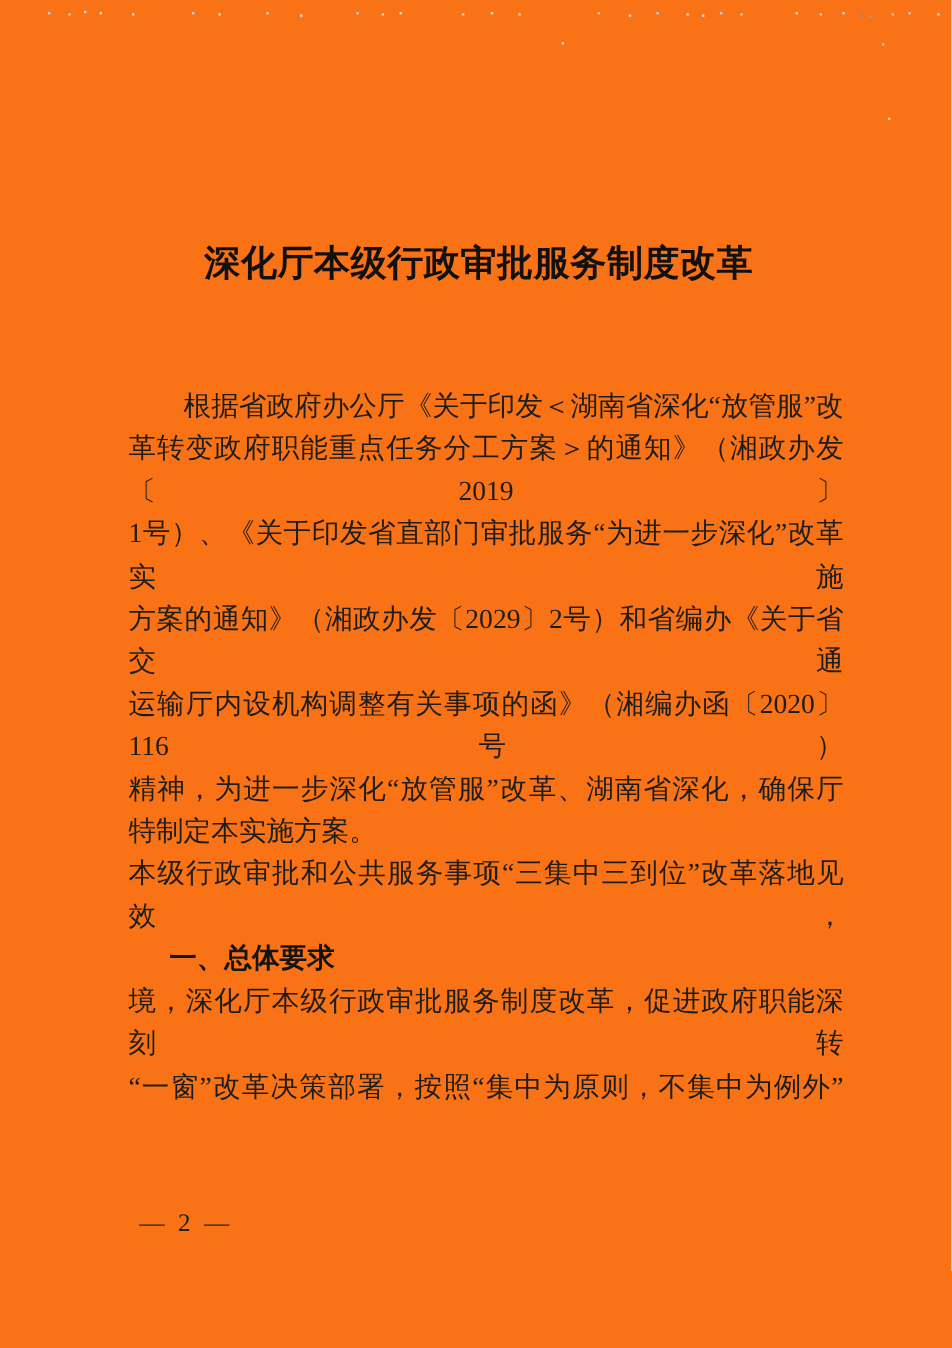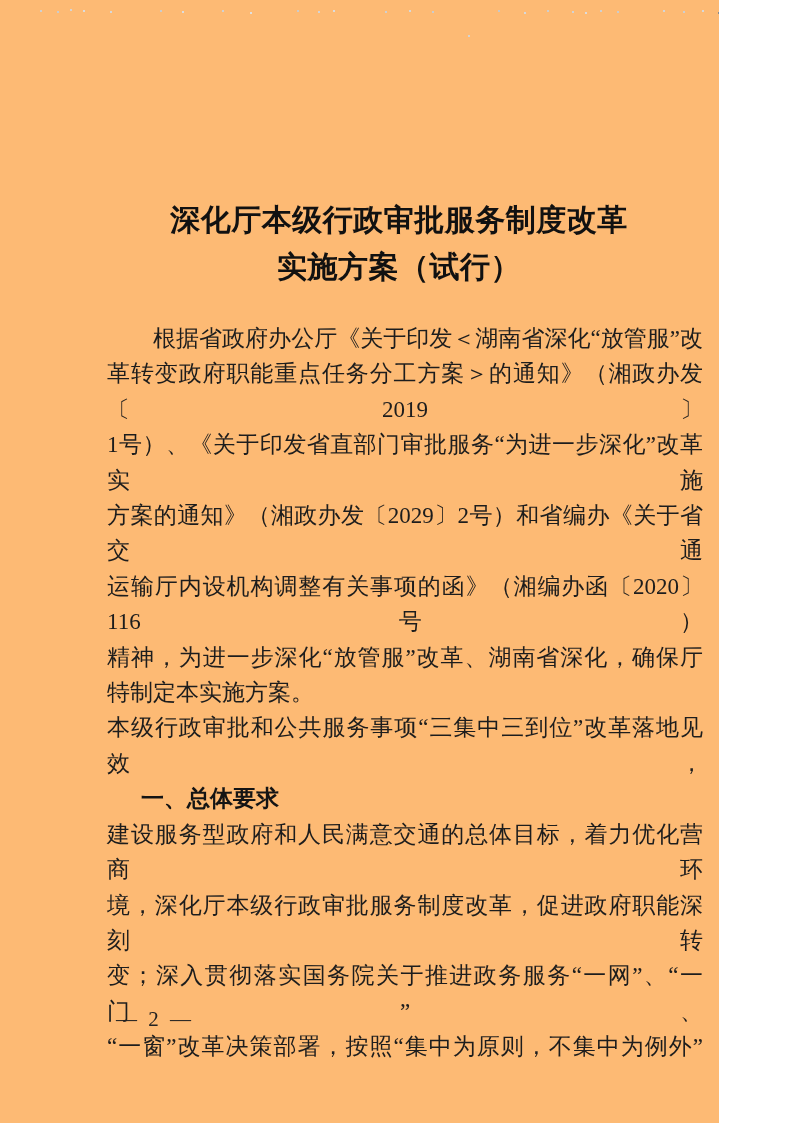--- a/index.html
+++ b/index.html
@@ -3,23 +3,23 @@
 <meta charset="utf-8">
 <style>
   html,body{
     margin:0;
     padding:0;
     background:#ffffff;
     font-family:"Liberation Serif","DejaVu Serif",serif;
   }
   .page{
     position:relative;
-    width:719px;
+    width:793px;
     height:1123px;
-    background:#fdba74;
+    background:#f97316;
     overflow:hidden;
     color:#1d1d1d;
   }
   
   .noise{
     position:absolute;
     top:10px;left:0;
     width:2px;height:2px;
     background:transparent;
     box-shadow:
@@ -85,37 +85,34 @@
   }
 </style>
 </head>
 <body>
 
 <div class="page">
   <div class="noise"></div>
 
   <div class="title">
     <div>深化厅本级行政审批服务制度改革</div>
-    <div>实施方案（试行）</div>
   </div>
 
   <div class="content">
       <div class="paragraph">
         <div class="line first just">根据省政府办公厅《关于印发＜湖南省深化“放管服”改</div>
         <div class="line just">革转变政府职能重点任务分工方案＞的通知》（湘政办发〔2019〕</div>
         <div class="line just">1号）、《关于印发省直部门审批服务“为进一步深化”改革实施</div>
         <div class="line just">方案的通知》（湘政办发〔2029〕2号）和省编办《关于省交通</div>
         <div class="line just">运输厅内设机构调整有关事项的函》（湘编办函〔2020〕116号）</div>
         <div class="line just">精神，为进一步深化“放管服”改革、湖南省深化，确保厅</div>
         <div class="line">特制定本实施方案。</div>
         <div class="line just">本级行政审批和公共服务事项“三集中三到位”改革落地见效，</div>
       </div>
       <div class="heading">一、总体要求</div>
       <div class="paragraph">
-        <div class="line just">建设服务型政府和人民满意交通的总体目标，着力优化营商环</div>
         <div class="line just">境，深化厅本级行政审批服务制度改革，促进政府职能深刻转</div>
-        <div class="line just">变；深入贯彻落实国务院关于推进政务服务“一网”、“一门”、</div>
         <div class="line just">“一窗”改革决策部署，按照“集中为原则，不集中为例外”</div>
       </div>
     </div>
 
   <div class="pagenum">— 2 —</div>
 </div>
 
 </body></html>

